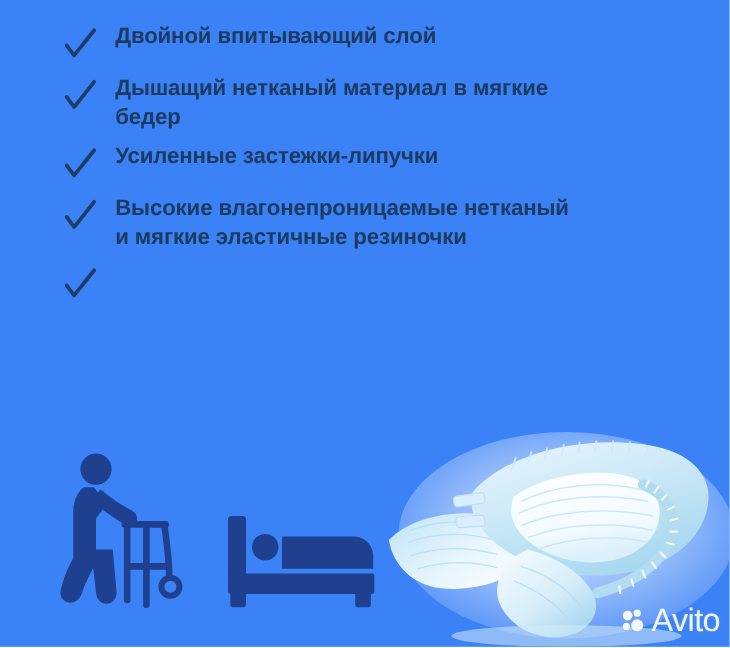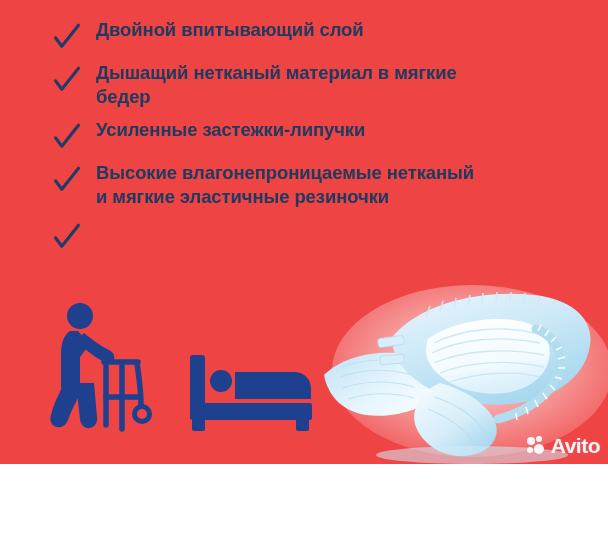--- a/index.html
+++ b/index.html
@@ -12,22 +12,22 @@
     height: 540px;
     background: #ffffff;
     font-family: "Liberation Sans", "DejaVu Sans", sans-serif;
     overflow: hidden;
     position: relative;
   }
 
   #page {
     position: relative;
     width: 608px;
-    height: 464px;
-    background: #ef4444;
+    height: 539px;
+    background: #3b82f6;
     overflow: hidden;
   }
 
   
   #features {
     position: absolute;
     left: 0;
     top: 0;
     width: 608px;
     padding-top: 18px;
@@ -130,22 +130,22 @@
     background: #ffffff;
     border-radius: 50%;
     box-shadow: 0 0 1px rgba(150,175,200,0.55);
   }
   #watermark .wm-mark .c1 { width: 8px;  height: 8px;  left: 0px;  top: 1px; }
   #watermark .wm-mark .c2 { width: 6px;  height: 6px;  left: 9px;  top: 0px; }
   #watermark .wm-mark .c3 { width: 10px; height: 10px; left: 7px;  top: 8px; }
   #watermark .wm-mark .c4 { width: 6px;  height: 6px;  left: 0px;  top: 11px; }
   #watermark .wm-text {
     color: #ffffff;
-    font-size: 21px;
-    font-weight: bold;
+    font-size: 27px;
+    font-weight: normal;
     letter-spacing: -0.5px;
     line-height: 1;
     text-shadow: 0 0 2px rgba(165,190,215,0.5);
   }
 </style>
 </head>
 <body>
 
 <div id="page">
 

